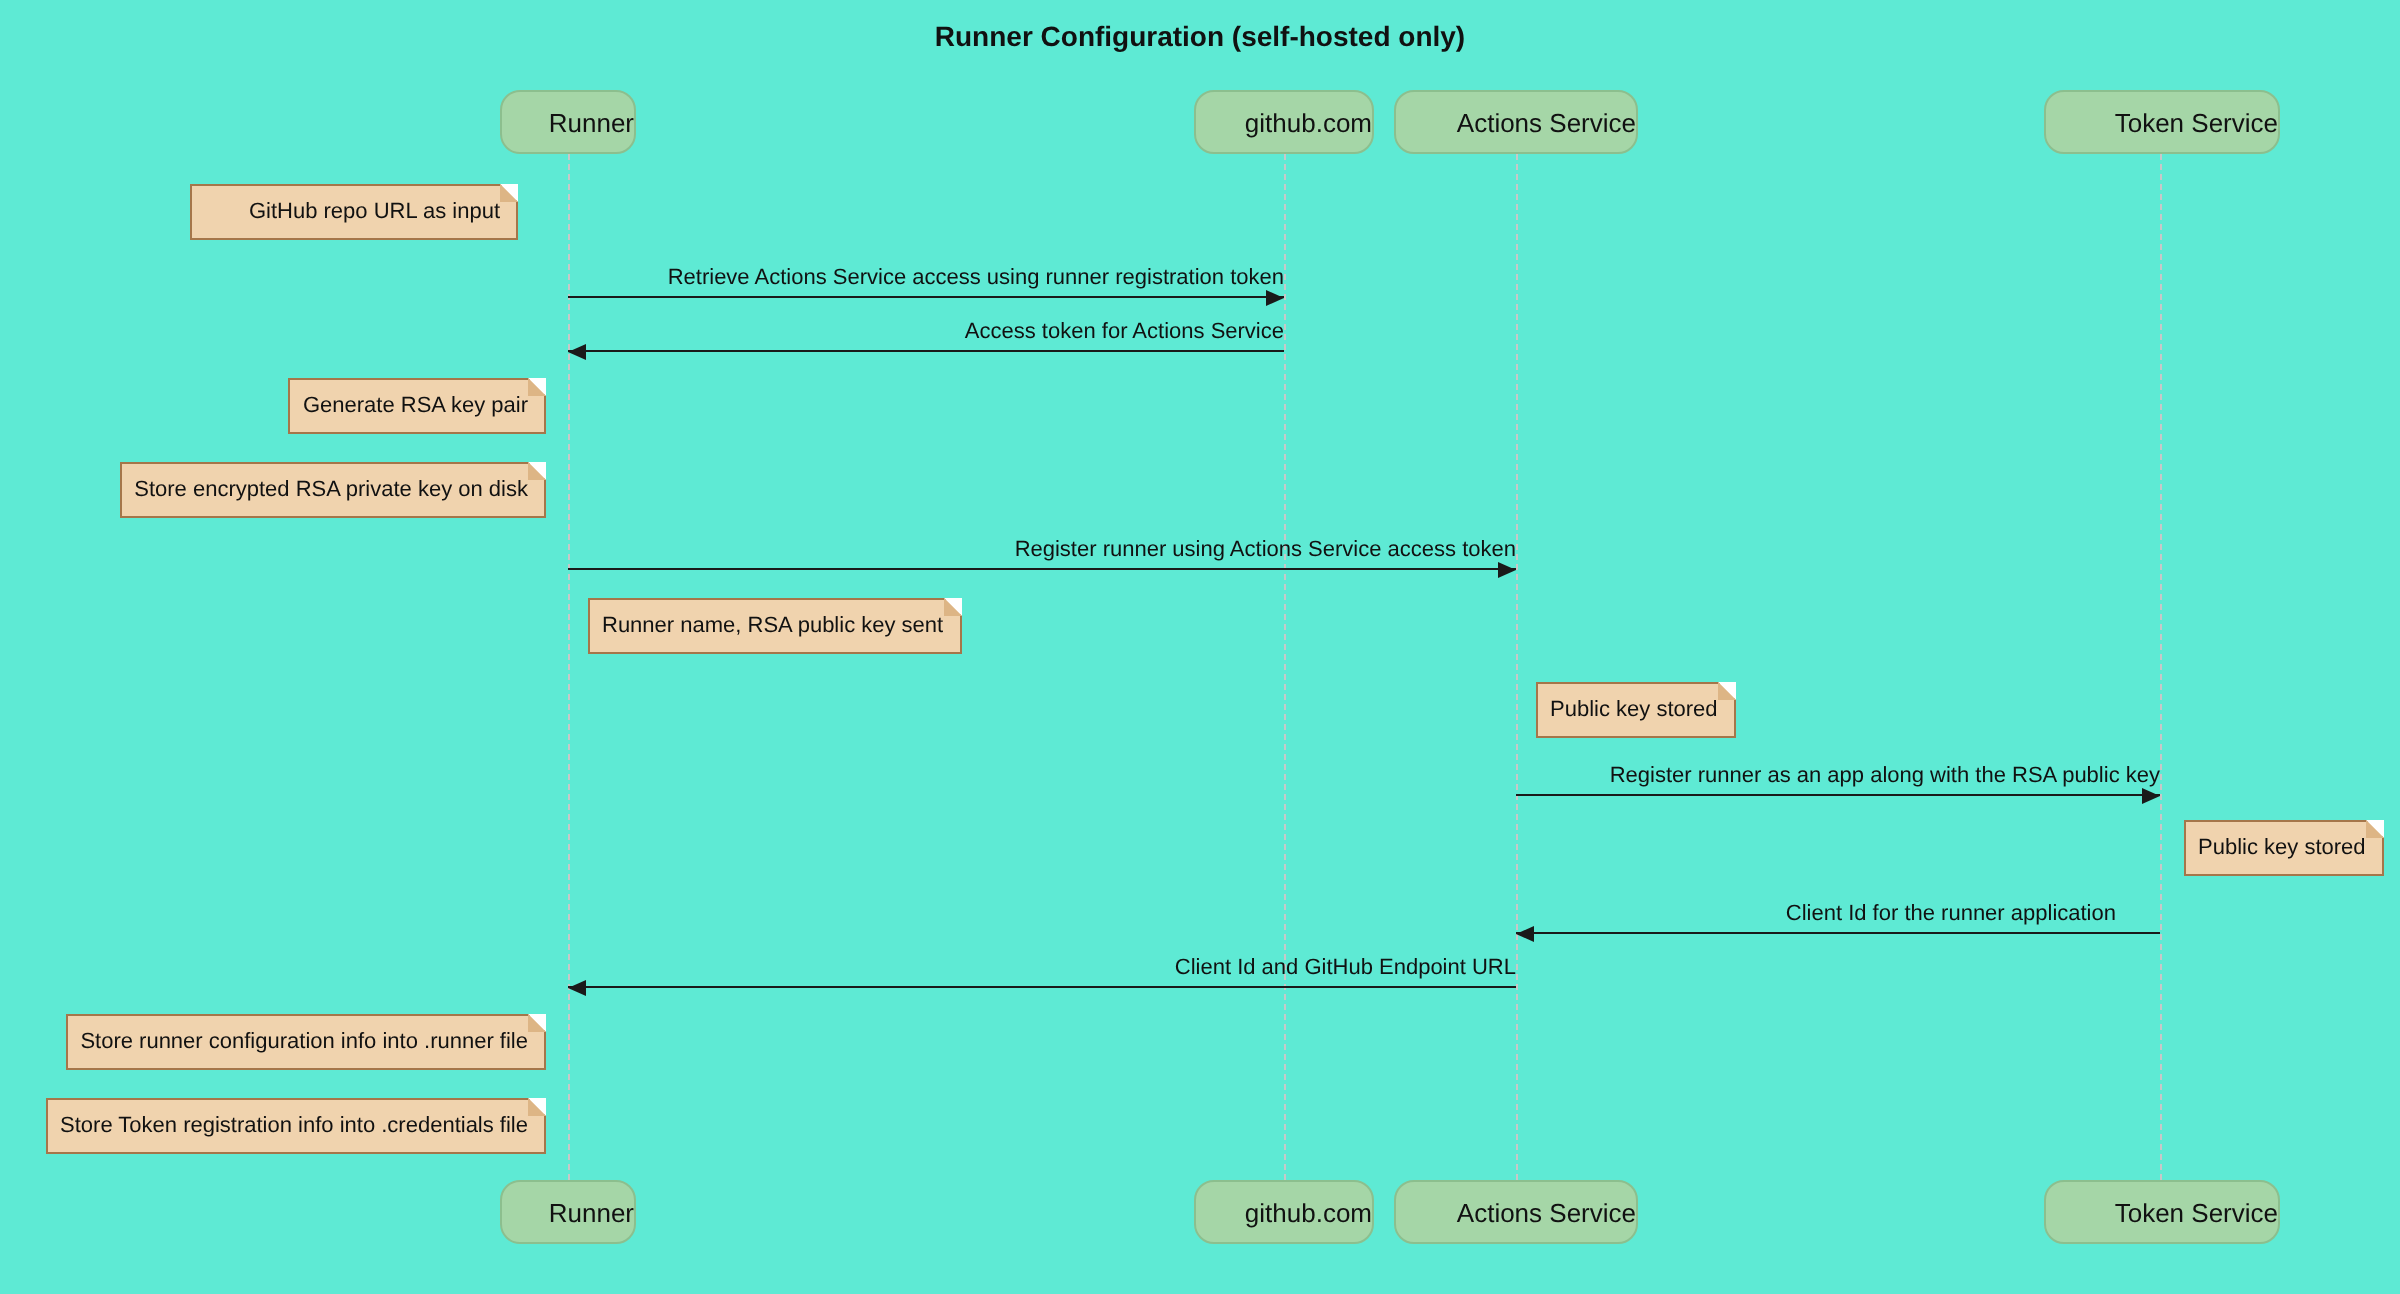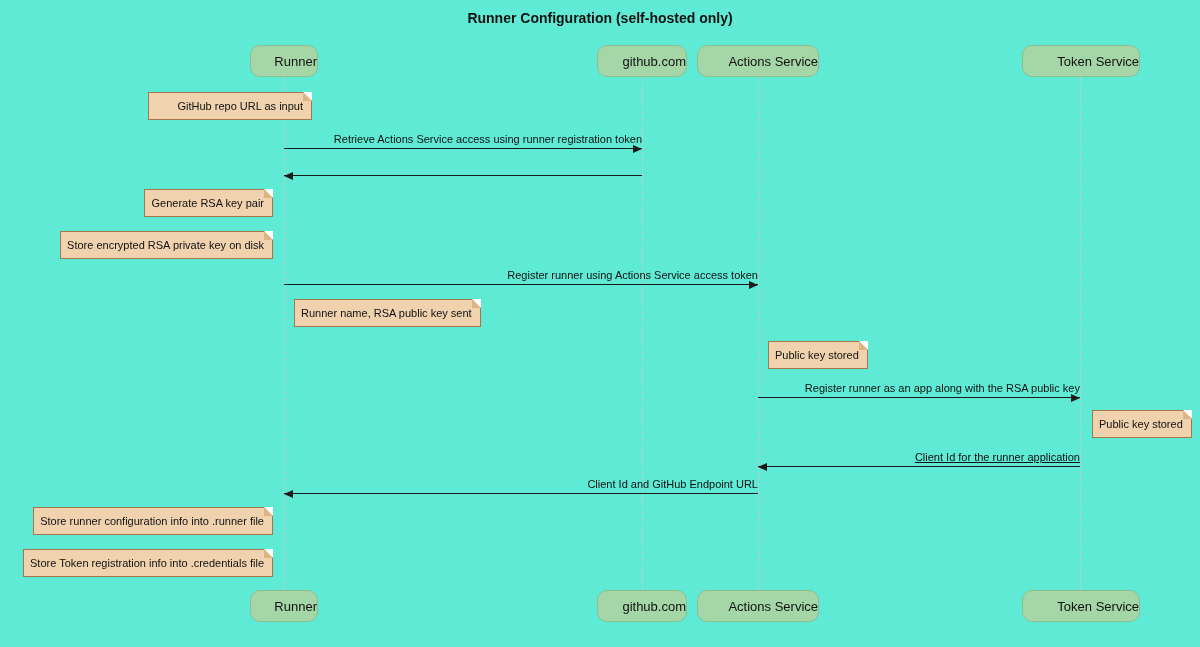--- a/index.html
+++ b/index.html
@@ -75,30 +75,31 @@
   <div class="participant" style="left:597px;top:45px;width:90px;">
     <span>github.com</span>
   </div>
   <div class="participant" style="left:697px;top:45px;width:122px;">
     <span>Actions Service</span>
   </div>
   <div class="participant" style="left:1022px;top:45px;width:118px;">
     <span>Token Service</span>
   </div>
 
-  <div class="note" style="right:888px;top:92px;padding-left:28px;">
+  <div class="note" style="right:941px;top:92px;padding-left:28px;">
     <span>GitHub repo URL as input</span>
       <i class="fold"></i>
   </div>
 
   <div class="msg-label" style="left:284px;top:132px;width:358px;">Retrieve Actions Service access using runner registration token</div>
   <div class="msg-line" style="left:284px;top:148px;width:358px;">
     <i class="arrowhead right"></i>
   </div>
 
+  <div class="msg-label" style="left:284px;top:159px;width:358px;">Access token for Actions Service</div>
   <div class="msg-line" style="left:284px;top:175px;width:358px;">
     <i class="arrowhead left"></i>
   </div>
 
   <div class="note" style="right:927px;top:189px;">
     <span>Generate RSA key pair</span>
       <i class="fold"></i>
   </div>
 
   <div class="note" style="right:927px;top:231px;">
@@ -124,21 +125,21 @@
   <div class="msg-label" style="left:758px;top:381px;width:322px;">Register runner as an app along with the RSA public key</div>
   <div class="msg-line" style="left:758px;top:397px;width:322px;">
     <i class="arrowhead right"></i>
   </div>
 
   <div class="note" style="left:1092px;top:410px;">
     <span>Public key stored</span>
       <i class="fold"></i>
   </div>
 
-  <div class="msg-label" style="left:758px;top:450px;width:322px;text-decoration:underline;">Client Id for the runner application</div>
+  <div class="msg-label" style="left:736px;top:450px;width:322px;">Client Id for the runner application</div>
   <div class="msg-line" style="left:758px;top:466px;width:322px;">
     <i class="arrowhead left"></i>
   </div>
 
   <div class="msg-label" style="left:284px;top:477px;width:474px;">Client Id and GitHub Endpoint URL</div>
   <div class="msg-line" style="left:284px;top:493px;width:474px;">
     <i class="arrowhead left"></i>
   </div>
 
   <div class="note" style="right:927px;top:507px;">

